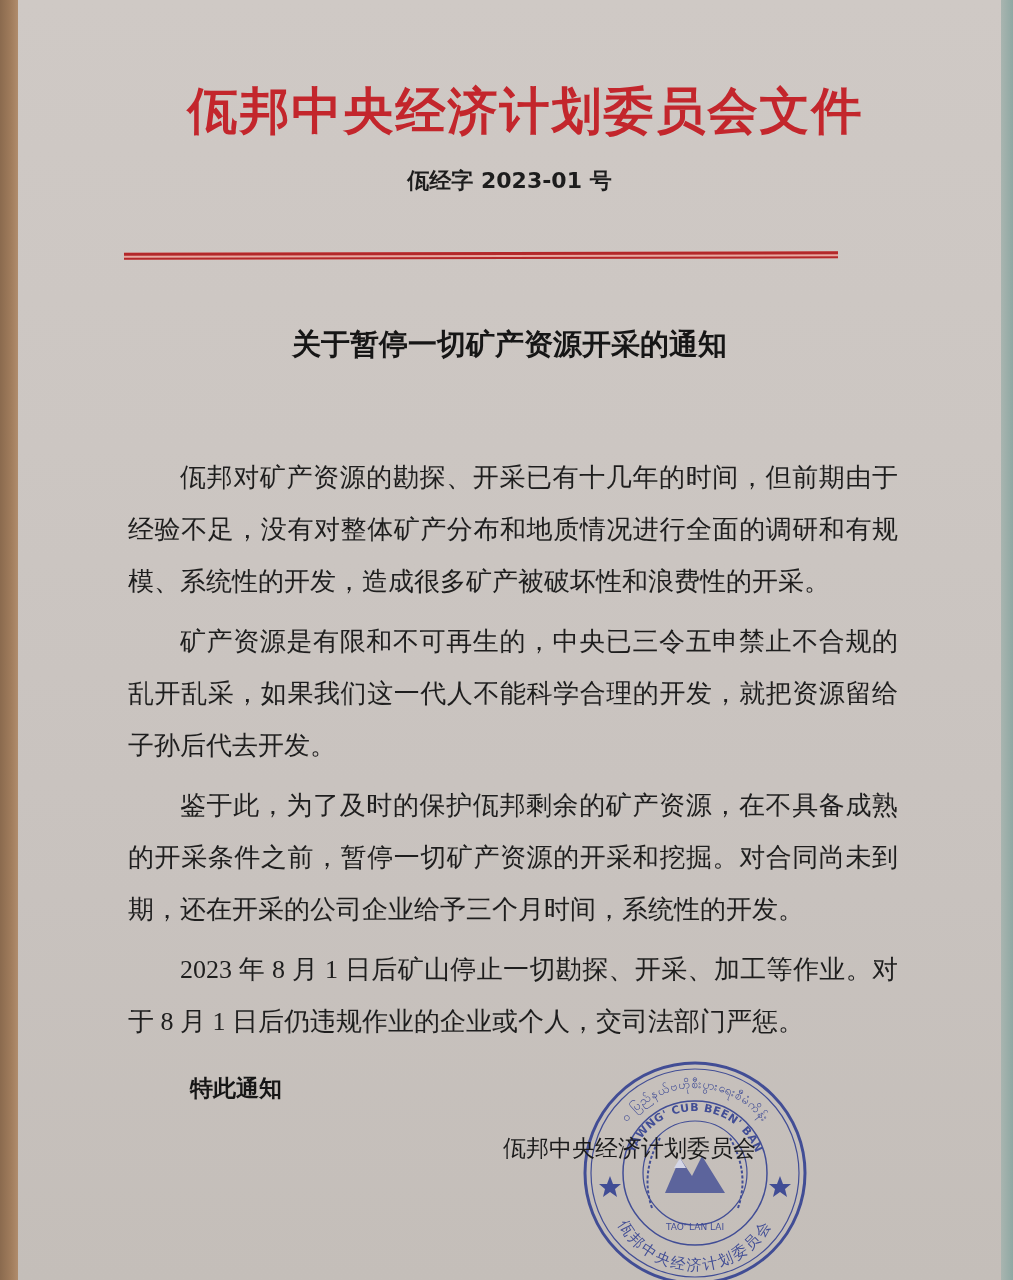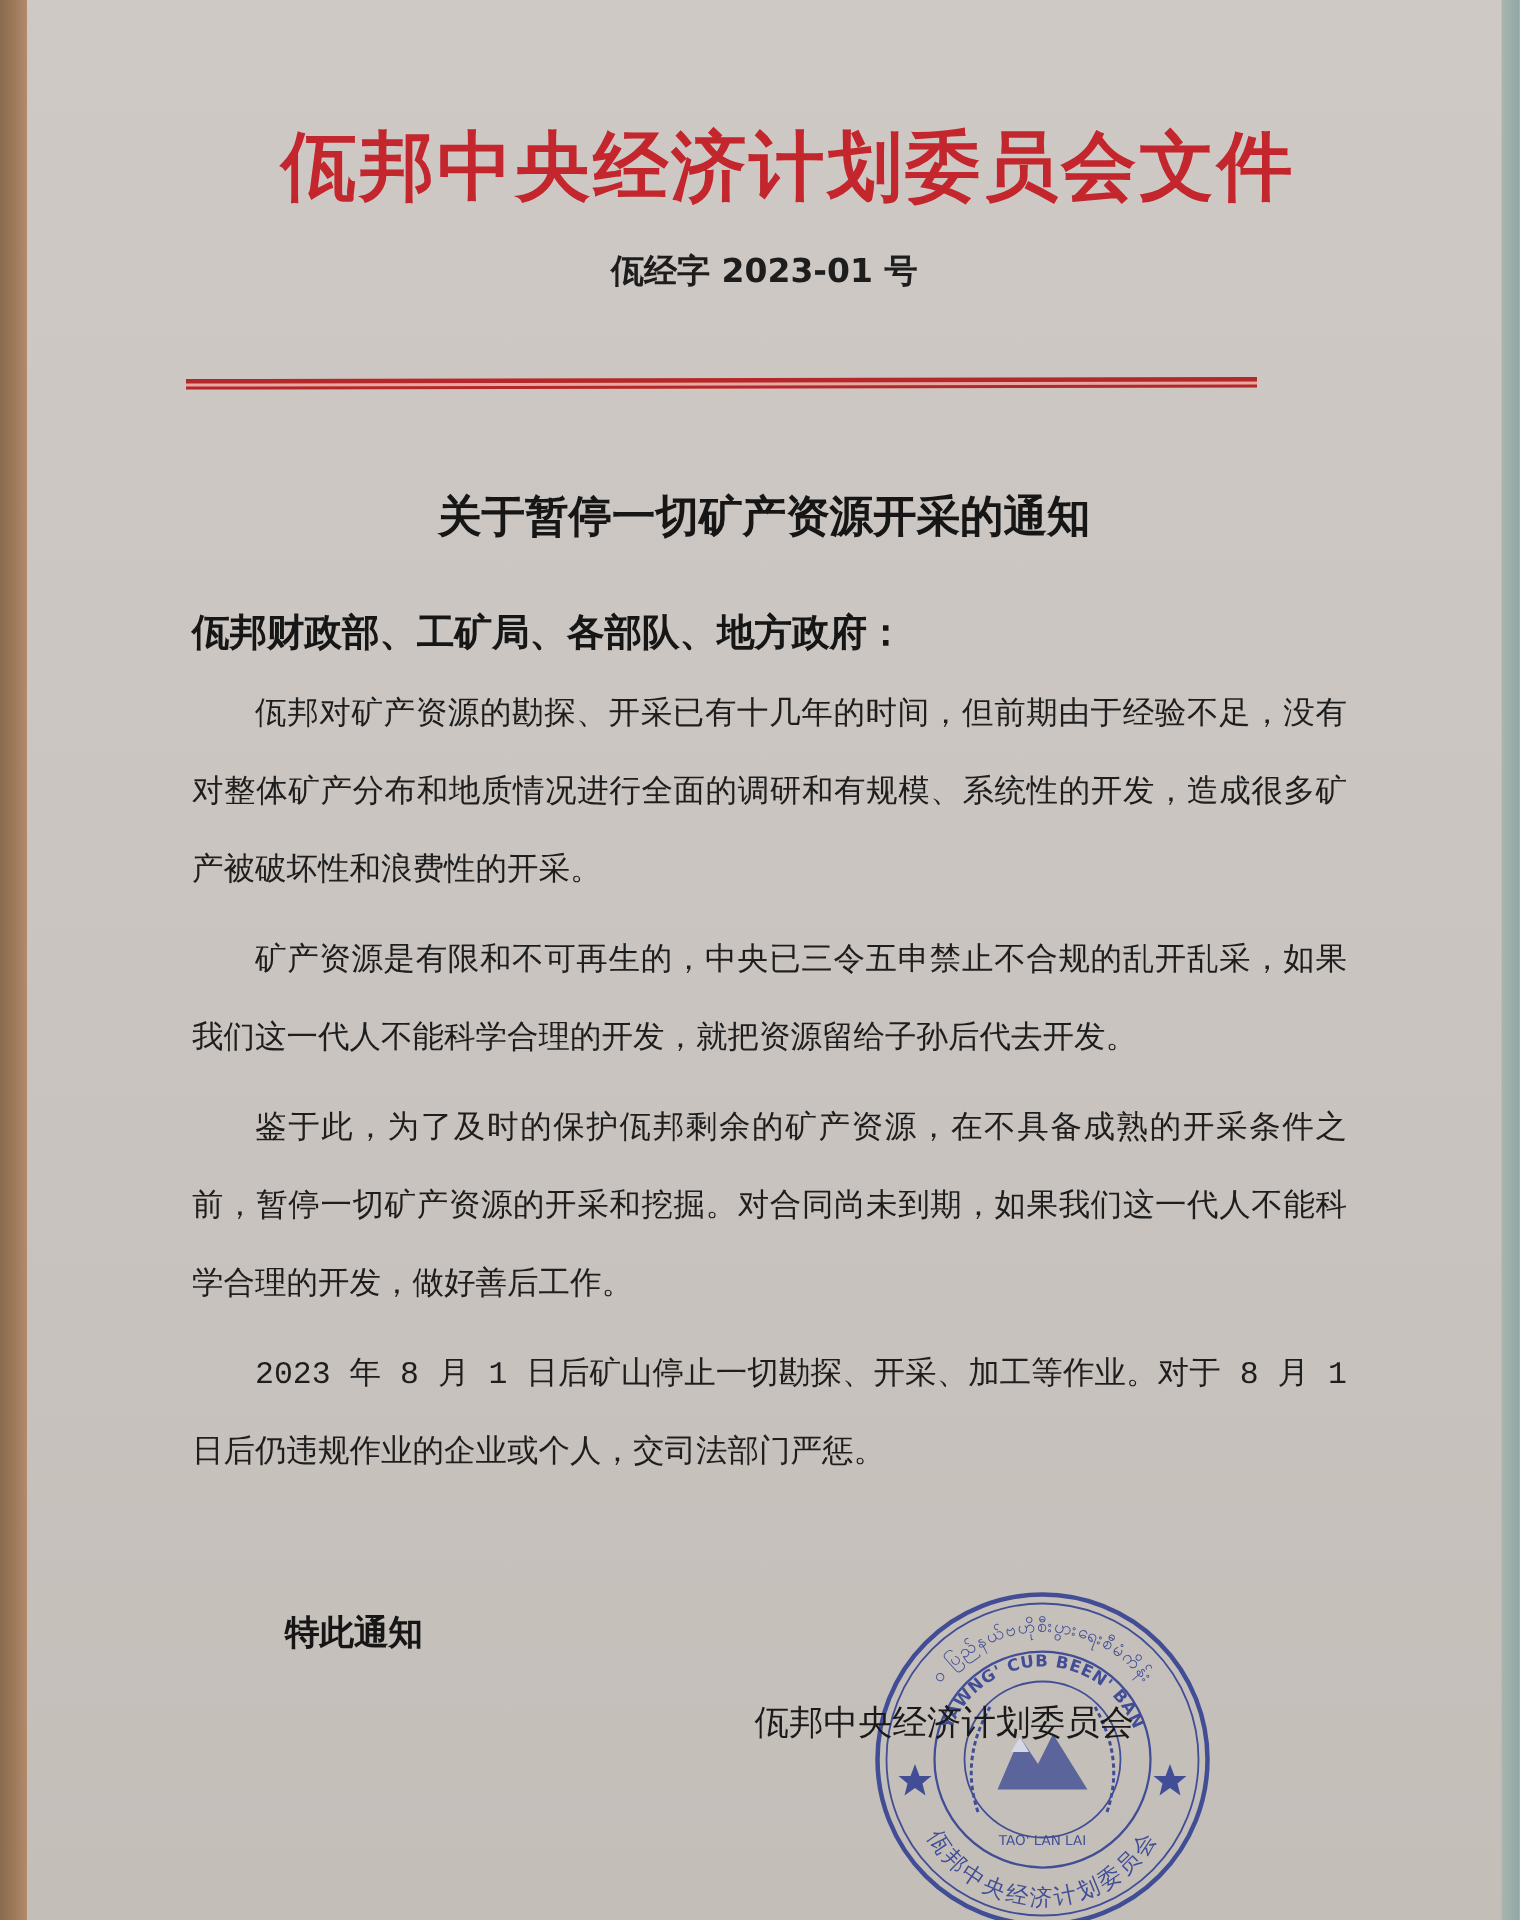--- a/index.html
+++ b/index.html
@@ -81,22 +81,22 @@
       font-family: "DejaVu Sans", sans-serif;
       font-weight: bold;
       font-size: 25px;
     }
     .body-text {
       position: absolute;
       left: 110px;
       top: 452px;
       width: 770px;
       color: #1e1e1e;
-      font-family: Liberation Mono, monospace;
-      font-size: 21px;
+      font-family: Liberation Serif, serif;
+      font-size: 26px;
       line-height: 52px;
     }
     .para {
       text-indent: 2em;
       margin: 0 0 0 0;
       text-align: justify;
     }
     .para + .para {
       margin-top: 8px;
     }
@@ -148,26 +148,25 @@
 <div class="paper">
 
   <div class="letterhead">佤邦中央经济计划委员会文件</div>
 
   <div class="doc-number">佤经字 2023-01 号</div>
 
   <div class="red-rule"></div>
 
   <div class="title">关于暂停一切矿产资源开采的通知</div>
 
-  <div class="addressee">佤邦财政部、工矿局、各部队、地方政府：</div>
 
   <div class="body-text">
     <p class="para">佤邦对矿产资源的勘探、开采已有十几年的时间，但前期由于经验不足，没有对整体矿产分布和地质情况进行全面的调研和有规模、系统性的开发，造成很多矿产被破坏性和浪费性的开采。</p>
     <p class="para">矿产资源是有限和不可再生的，中央已三令五申禁止不合规的乱开乱采，如果我们这一代人不能科学合理的开发，就把资源留给子孙后代去开发。</p>
-    <p class="para">鉴于此，为了及时的保护佤邦剩余的矿产资源，在不具备成熟的开采条件之前，暂停一切矿产资源的开采和挖掘。对合同尚未到期，如果我们这一代人不能科学合理的开发，做好善后工作。</p>
+    <p class="para">鉴于此，为了及时的保护佤邦剩余的矿产资源，在不具备成熟的开采条件之前，暂停一切矿产资源的开采和挖掘。对合同尚未到期，还在开采的公司企业给予三个月时间，系统性的开发。</p>
     <p class="para">2023 年 8 月 1 日后矿山停止一切勘探、开采、加工等作业。对于 8 月 1 日后仍违规作业的企业或个人，交司法部门严惩。</p>
   </div>
 
   <div class="closing">特此通知</div>
 
   <div class="seal">
     <svg viewBox="0 0 230 230" xmlns="http://www.w3.org/2000/svg">
       <defs>
         <path id="sealTop" d="M 30 115 A 85 85 0 0 1 200 115"></path>
         <path id="sealInnerTop" d="M 50 118 A 65 65 0 0 1 180 118"></path>

